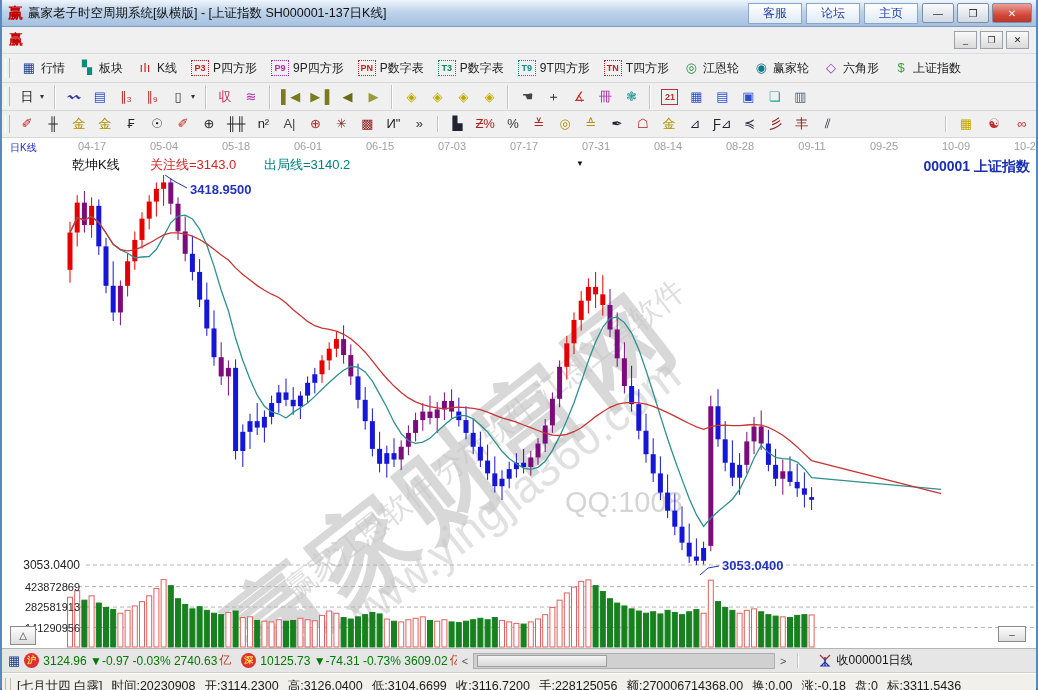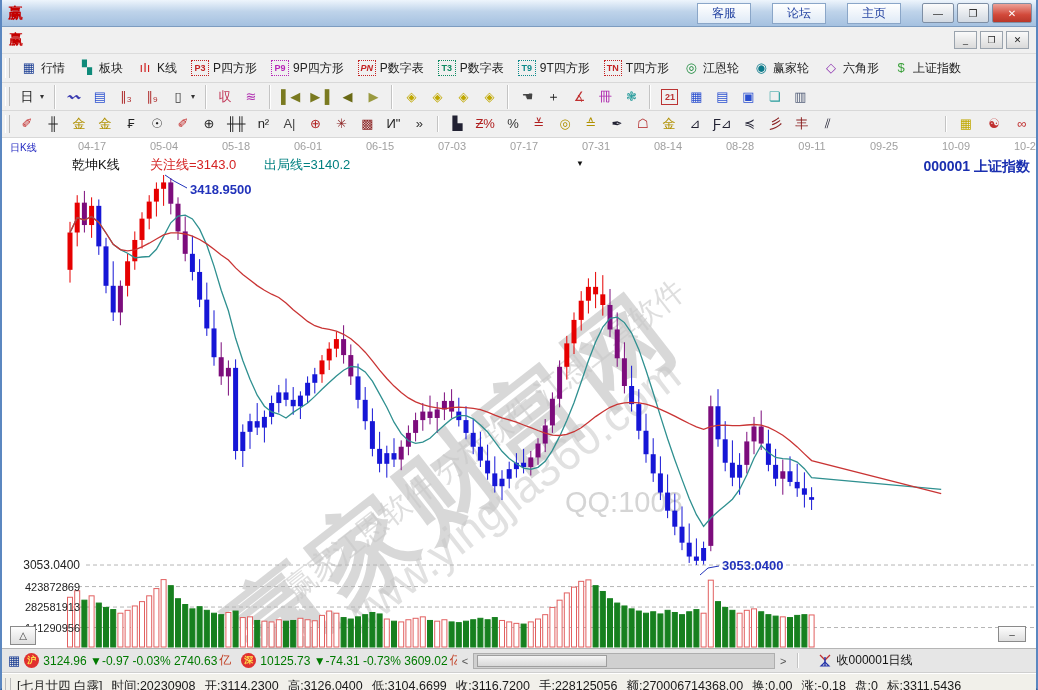--- a/index.html
+++ b/index.html
@@ -3,21 +3,21 @@
 <meta charset="utf-8">
 <style>
   html,body{margin:0;padding:0;}
   body{width:1038px;height:690px;font-family:"Liberation Sans","DejaVu Sans",sans-serif;font-size:12px;color:#222;background:#e8e8e8;overflow:hidden;}
   .window{width:1034px;height:688px;border-left:2px solid #5b87c0;border-right:2px solid #5b87c0;border-bottom:2px solid #35609c;}
   
   .titlebar{height:26px;display:flex;align-items:center;background:linear-gradient(#eef5fc,#bed3ea 45%,#a5c1e0);border-bottom:1px solid #7d9cc0;}
   .titlebar .logo{color:#c40000;font-weight:bold;font-size:15px;padding:0 5px 0 6px;}
   .titlebar .title{font-size:12.5px;color:#111;}
   .tb-spacer{flex:1;}
-  .tb-link{display:inline-flex;align-items:center;justify-content:center;width:52px;height:19px;margin-right:21px;background:linear-gradient(#ffffff,#dfeaf6);border:1px solid #8aa6c8;color:#1f3f9f;cursor:pointer;}
+  .tb-link{display:inline-flex;align-items:center;justify-content:center;width:52px;height:19px;margin-right:4px;background:linear-gradient(#ffffff,#dfeaf6);border:1px solid #8aa6c8;color:#1f3f9f;cursor:pointer;}
   .winbtn{display:inline-flex;align-items:center;justify-content:center;width:30px;height:18px;margin-right:3px;border:1px solid #7e8fa5;border-radius:2px;background:linear-gradient(#fbfbfb,#d2d9e2);font-size:10px;color:#333;cursor:pointer;}
   .winbtn.close{width:38px;background:linear-gradient(#eda198,#d2493a 60%,#b8372a);color:#fff;font-weight:bold;margin-right:4px;}
   
   .menubar{height:26px;display:flex;align-items:center;background:#f0f0f0;border-bottom:1px solid #dcdcdc;}
   .menubar .logo{color:#c40000;font-weight:bold;font-size:14px;padding:0 8px 0 7px;}
   .menu-item{padding:0 10px;height:22px;line-height:22px;cursor:pointer;}
   .childbtn{display:inline-flex;align-items:center;justify-content:center;width:21px;height:16px;margin-right:3px;border:1px solid #9aa3ad;background:linear-gradient(#fafafa,#dadada);font-size:9px;cursor:pointer;}
   
   .toolbar{display:flex;align-items:center;background:#f0f0f0;border-bottom:1px solid #d8d8d8;}
   .tb1{height:28px;}.tb2{height:27px;}.tb3{height:26px;}
@@ -53,20 +53,21 @@
   .bgrip{width:4px;height:16px;border-left:1px solid #bbb;border-right:1px solid #bbb;margin:0 6px 0 3px;}
   .bseg{margin-right:9px;color:#1a1a1a;font-size:12.5px;white-space:nowrap;}
 </style>
 </head>
 <body>
 
 <div class="window">
 
   <div class="titlebar">
     <span class="logo">赢</span>
+    <span class="title">赢家老子时空周期系统[纵横版] - [上证指数  SH000001-137日K线]</span>
     <span class="tb-spacer"></span>
     <span id="tbLinks"><span class="tb-link">客服</span><span class="tb-link">论坛</span><span class="tb-link">主页</span></span>
     <span id="winControls"><span class="winbtn">—</span><span class="winbtn">❐</span><span class="winbtn close">✕</span></span>
   </div>
 
   <div class="menubar">
     <span class="logo">赢</span>
     <span class="tb-spacer"></span>
     <span id="childControls" style="margin-right:4px;"><span class="childbtn">_</span><span class="childbtn">❐</span><span class="childbtn">✕</span></span>
   </div>
@@ -88,21 +89,21 @@
         </span>
         <span class="tbtn">
           <span class="badgebox" style="color: rgb(196, 34, 34); border-color: rgb(196, 34, 34);">P3</span>
           <span>P四方形</span>
         </span>
         <span class="tbtn">
           <span class="badgebox" style="color: rgb(184, 38, 184); border-color: rgb(184, 38, 184);">P9</span>
           <span>9P四方形</span>
         </span>
         <span class="tbtn">
-          <span class="badgebox" style="color: rgb(196, 34, 34); border-color: rgb(196, 34, 34); font-style: italic;">PN</span>
+          <span class="badgebox" style="color: rgb(196, 34, 34); border-color: rgb(196, 34, 34);">PN</span>
           <span>P数字表</span>
         </span>
         <span class="tbtn">
           <span class="badgebox" style="color: rgb(12, 138, 96); border-color: rgb(12, 138, 96);">T3</span>
           <span>P数字表</span>
         </span>
         <span class="tbtn">
           <span class="badgebox" style="color: rgb(12, 138, 138); border-color: rgb(12, 138, 138);">T9</span>
           <span>9T四方形</span>
         </span>

